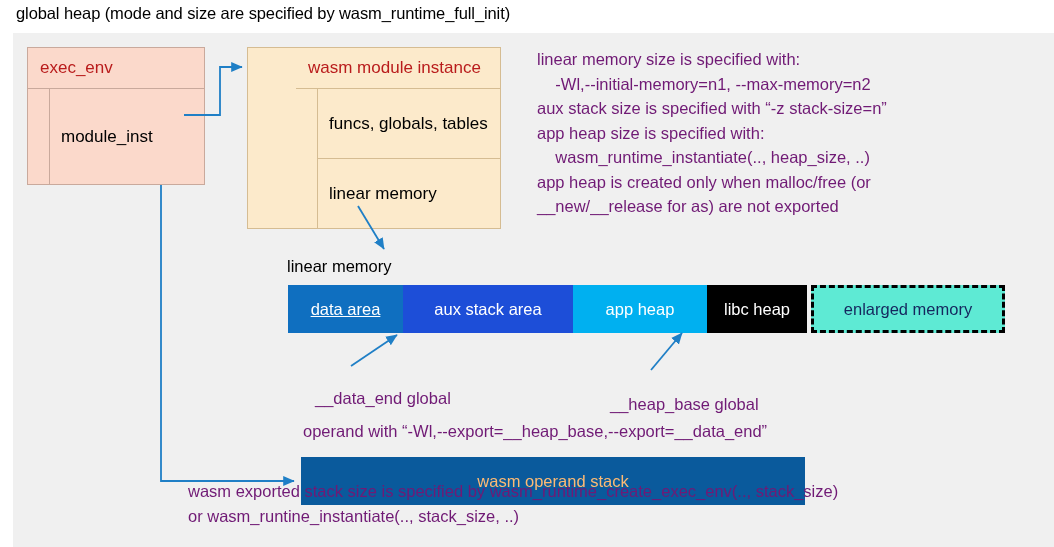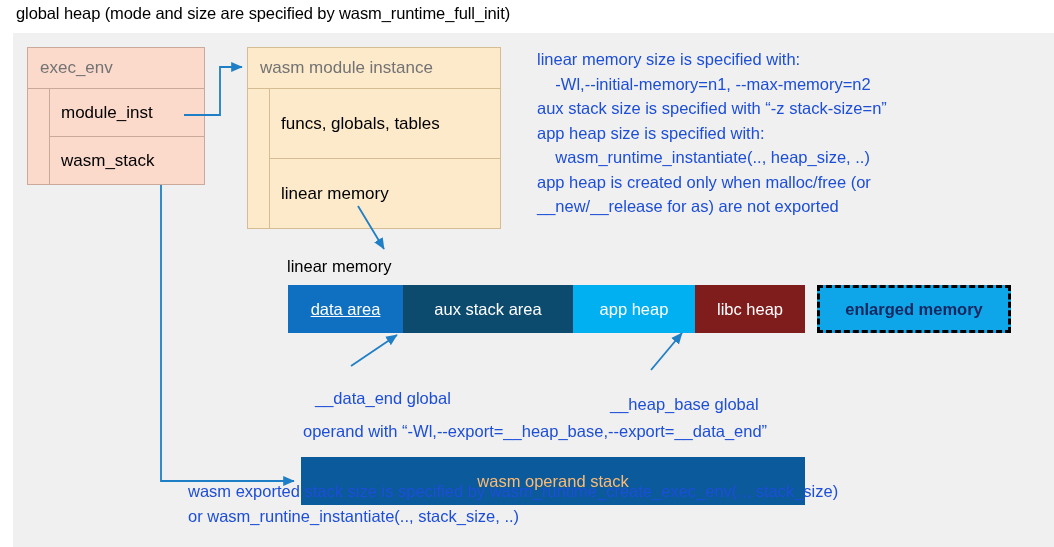--- a/index.html
+++ b/index.html
@@ -51,21 +51,21 @@
     border: 1px solid #b9b0a6;
   }
   .sb-header {
     box-sizing: border-box;
     height: 41px;
     border-bottom: 1px solid #b9b0a6;
     display: flex;
     align-items: center;
     padding-left: 12px;
     font-size: 17px;
-    color: #737373;
+    color: #b91c1c;
   }
   .sb-body {
     display: flex;
     height: calc(100% - 41px);
     box-sizing: border-box;
     justify-content: center;
   }
   .sb-gutter {
     width: 22px;
     box-sizing: border-box;
@@ -103,28 +103,28 @@
   #module-inst-box {
     left: 234px;
     top: 14px;
     width: 254px;
     height: 182px;
     background: #fceacb;
   }
   #module-inst-box .sb-header { border-bottom-color: #d5bc92; }
   #module-inst-box .sb-gutter { border-right-color: #d5bc92; }
   #module-inst-box .sb-row { border-bottom-color: #d5bc92; }
-  #module-inst-box { border-color: #d5bc92; }
+  #module-inst-box { border-color: #d5bc92; padding-left: 48px; }
   #exec-env-box { border-color: #c9a99c; }
 
   
   .note {
     position: absolute;
     font-size: 16.5px;
-    color: #1d4ed8;
+    color: #701a75;
     line-height: 24.5px;
     white-space: pre;
   }
   #notes-right {
     left: 524px;
     top: 14px;
   }
   #operand-note {
     left: 175px;
     top: 446px;
@@ -156,25 +156,24 @@
   .mem-seg {
     box-sizing: border-box;
     display: flex;
     align-items: center;
     justify-content: center;
     font-size: 16.5px;
     color: #ffffff;
     white-space: nowrap;
   }
   .mem-seg.enlarged {
-    background: #0ea5e9;
+    background: #5eead4;
     color: #15275e;
     border: 3px dashed #000000;
-    margin-left: 12px;
-    font-weight: bold;
+    margin-left: 4px;
   }
 
   
   #operand-stack-bar {
     position: absolute;
     left: 288px;
     top: 424px;
     width: 504px;
     height: 48px;
     background: #0a5a9c;
@@ -203,21 +202,20 @@
   <div class="page-title">global heap (mode and size are specified by wasm_runtime_full_init)</div>
 
   <div class="canvas">
 
     <div class="struct-box" id="exec-env-box">
       <div class="sb-header">exec_env</div>
       <div class="sb-body">
         <div class="sb-gutter"></div>
         <div class="sb-rows">
           <div class="sb-row">module_inst</div>
-          <div class="sb-row">wasm_stack</div>
         </div>
       </div>
     </div>
 
     <div class="struct-box" id="module-inst-box">
       <div class="sb-header">wasm module instance</div>
       <div class="sb-body">
         <div class="sb-gutter"></div>
         <div class="sb-rows">
           <div class="sb-row">funcs, globals, tables</div>
@@ -230,23 +228,23 @@
     -Wl,--initial-memory=n1, --max-memory=n2
 aux stack size is specified with “-z stack-size=n”
 app heap size is specified with:
     wasm_runtime_instantiate(.., heap_size, ..)
 app heap is created only when malloc/free (or
 __new/__release for as) are not exported</div>
 
     <div id="linear-memory-label">linear memory</div>
     <div id="memory-bar">
         <div class="mem-seg" style="width: 115px; background: rgb(15, 111, 192); text-decoration: underline;">data area</div>
-        <div class="mem-seg" style="width: 170px; background: #0c4a6e;">aux stack area</div>
-        <div class="mem-seg" style="width: 122px; background: rgb(0, 176, 240);">app heap</div>
-        <div class="mem-seg" style="width: 110px; background: #7f1d1d;">libc heap</div>
+        <div class="mem-seg" style="width: 170px; background: #1d4ed8;">aux stack area</div>
+        <div class="mem-seg" style="width: 134px; background: rgb(0, 176, 240);">app heap</div>
+        <div class="mem-seg" style="width: 100px; background: #000000;">libc heap</div>
         <div class="mem-seg enlarged" style="width: 194px;">enlarged memory</div>
       </div>
 
     <div class="note" id="globals-note"><div style="position: relative; height: 27px; white-space: nowrap;">
           <span style="position: absolute; left: 12px; top: 0px;">__data_end global</span>
           <span style="position: absolute; left: 307px; top: 6px;">__heap_base global</span>
         </div><div style="white-space: nowrap; margin-top: 6px;">operand with “-Wl,--export=__heap_base,--export=__data_end”</div></div>
 
     <div id="operand-stack-bar">wasm operand stack</div>
     <div class="note" id="operand-note">wasm exported stack size is specified by wasm_runtime_create_exec_env(.., stack_size)

